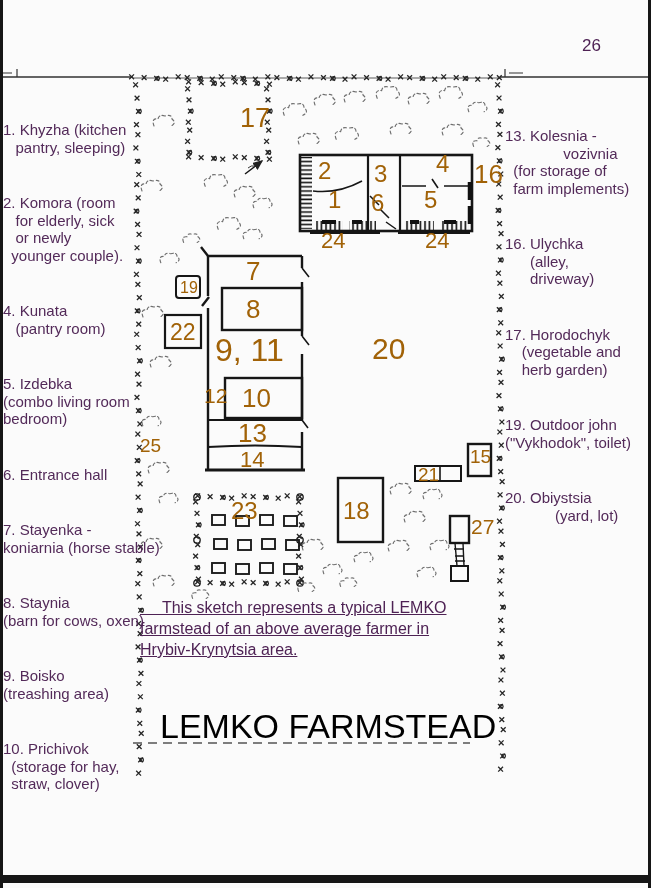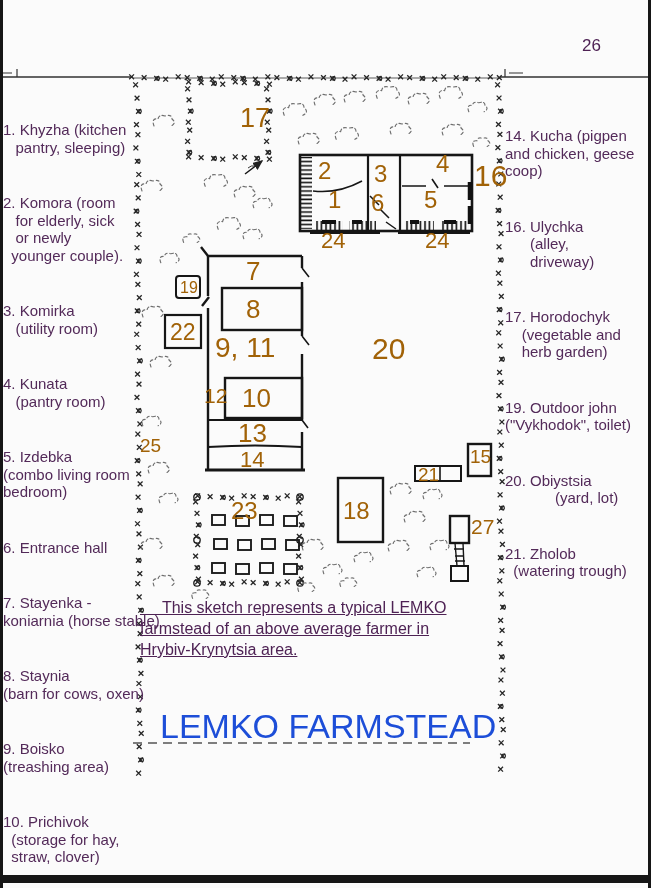--- a/index.html
+++ b/index.html
@@ -4,21 +4,21 @@
 <style>
   html,body{margin:0;padding:0;background:#e8e8e8;}
   #page{position:relative;width:651px;height:888px;background:#fbfbfb;overflow:hidden;
         font-family:"Liberation Sans", sans-serif;}
   .border{position:absolute;background:#161616;}
   .legend-col{position:absolute;color:#532a59;font-size:15px;line-height:17.5px;white-space:pre;}
   .li{margin-bottom:3px;}
   .mn{position:absolute;color:#a16207;line-height:1;white-space:pre;}
   #pgnum{position:absolute;left:582px;top:36px;font-size:17px;color:#4e2254;}
   #caption{position:absolute;left:140px;top:597px;font-size:16px;line-height:21px;color:#4e2254;white-space:pre;text-decoration:underline;}
-  #title{position:absolute;left:160px;top:707px;font-size:34px;letter-spacing:0px;color:#1d4ed8;white-space:pre;}
+  #title{position:absolute;left:160px;top:707px;font-size:34px;letter-spacing:0px;color:#000000;white-space:pre;}
   svg{position:absolute;left:0;top:0;}
   .ink{stroke:#161616;fill:none;}
   .thin{stroke:#333;fill:none;}
 </style>
 </head>
 <body>
 
 <div id="page">
 
   <svg id="sk" width="651" height="888" viewBox="0 0 651 888">
@@ -420,80 +420,77 @@
   <div class="border" style="left:0;top:875px;width:651px;height:8px"></div>
   <div id="pgnum">26</div>
 
   <div class="legend-col" style="left:3px;top:86px">
     <div class="li">1. Khyzha (kitchen
    pantry, sleeping)</div>
     <div class="li">2. Komora (room
    for elderly, sick
    or newly
   younger couple).</div>
-    <div class="li">3. Komirka
-   (utility room)</div>
     <div class="li">4. Kunata
    (pantry room)</div>
     <div class="li">5. Izdebka
 (combo living room
 bedroom)</div>
     <div class="li">6. Entrance hall</div>
     <div class="li">7. Stayenka -
 koniarnia (horse stable)</div>
     <div class="li">8. Staynia
 (barn for cows, oxen)</div>
     <div class="li">9. Boisko
 (treashing area)</div>
     <div class="li">10. Prichivok
   (storage for hay,
   straw, clover)</div>
     
     
   </div>
 
   <div class="legend-col" style="left:505px;top:92px">
-    <div class="li">14. Kucha (pigpen
-and chicken, geese
-coop)</div>
+    <div class="li">13. Kolesnia -
+              vozivnia
+  (for storage of
+  farm implements)</div>
     <div class="li">16. Ulychka
       (alley,
       driveway)</div>
     <div class="li">17. Horodochyk
     (vegetable and
     herb garden)</div>
     <div class="li">19. Outdoor john
 ("Vykhodok", toilet)</div>
     <div class="li">20. Obiystsia
             (yard, lot)</div>
-    <div class="li">21. Zholob
-  (watering trough)</div>
     
     
     
     
     
     
   </div>
 
   <span class="mn" style="left:240px;top:105px;font-size:27px">17</span>
   <span class="mn" style="left:318px;top:159px;font-size:24px">2</span>
   <span class="mn" style="left:374px;top:162px;font-size:24px">3</span>
   <span class="mn" style="left:436px;top:152px;font-size:24px">4</span>
-  <span class="mn" style="left:474px;top:161px;font-size:30px">16</span>
+  <span class="mn" style="left:474px;top:161px;font-size:26px">16</span>
   <span class="mn" style="left:328px;top:188px;font-size:24px">1</span>
   <span class="mn" style="left:371px;top:191px;font-size:24px">6</span>
   <span class="mn" style="left:424px;top:188px;font-size:24px">5</span>
   <span class="mn" style="left:321px;top:230px;font-size:22px">24</span>
   <span class="mn" style="left:425px;top:230px;font-size:22px">24</span>
   <span class="mn" style="left:246px;top:258px;font-size:26px">7</span>
   <span class="mn" style="left:180px;top:280px;font-size:16px">19</span>
   <span class="mn" style="left:246px;top:296px;font-size:26px">8</span>
   <span class="mn" style="left:170px;top:321px;font-size:23px">22</span>
-  <span class="mn" style="left:215px;top:334px;font-size:28px">9, 11</span>
+  <span class="mn" style="left:215px;top:334px;font-size:32px">9, 11</span>
   <span class="mn" style="left:372px;top:334px;font-size:30px">20</span>
   <span class="mn" style="left:204px;top:385px;font-size:21px">12</span>
   <span class="mn" style="left:242px;top:385px;font-size:26px">10</span>
   <span class="mn" style="left:238px;top:420px;font-size:26px">13</span>
   <span class="mn" style="left:140px;top:436px;font-size:19px">25</span>
   <span class="mn" style="left:240px;top:449px;font-size:22px">14</span>
   <span class="mn" style="left:231px;top:499px;font-size:24px">23</span>
   <span class="mn" style="left:343px;top:499px;font-size:24px">18</span>
   <span class="mn" style="left:418px;top:465px;font-size:19px">21</span>
   <span class="mn" style="left:470px;top:447px;font-size:19px">15</span>

